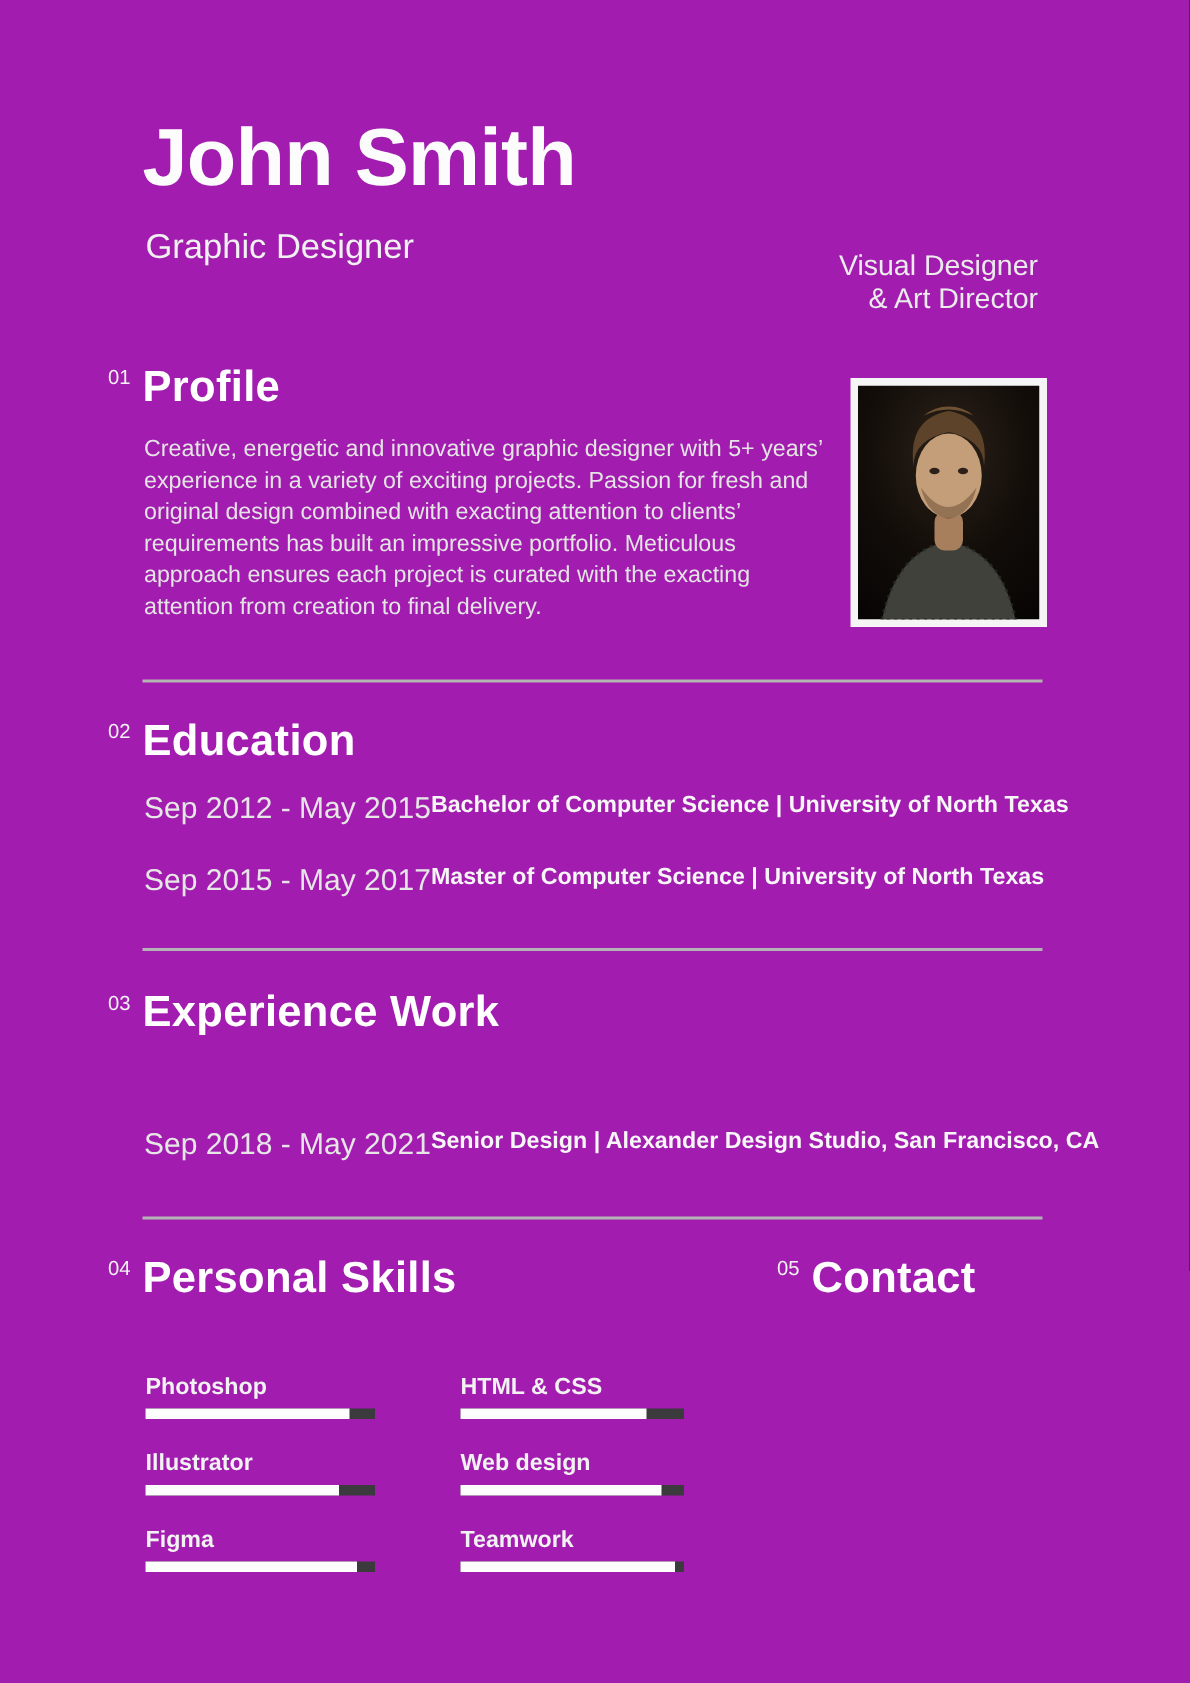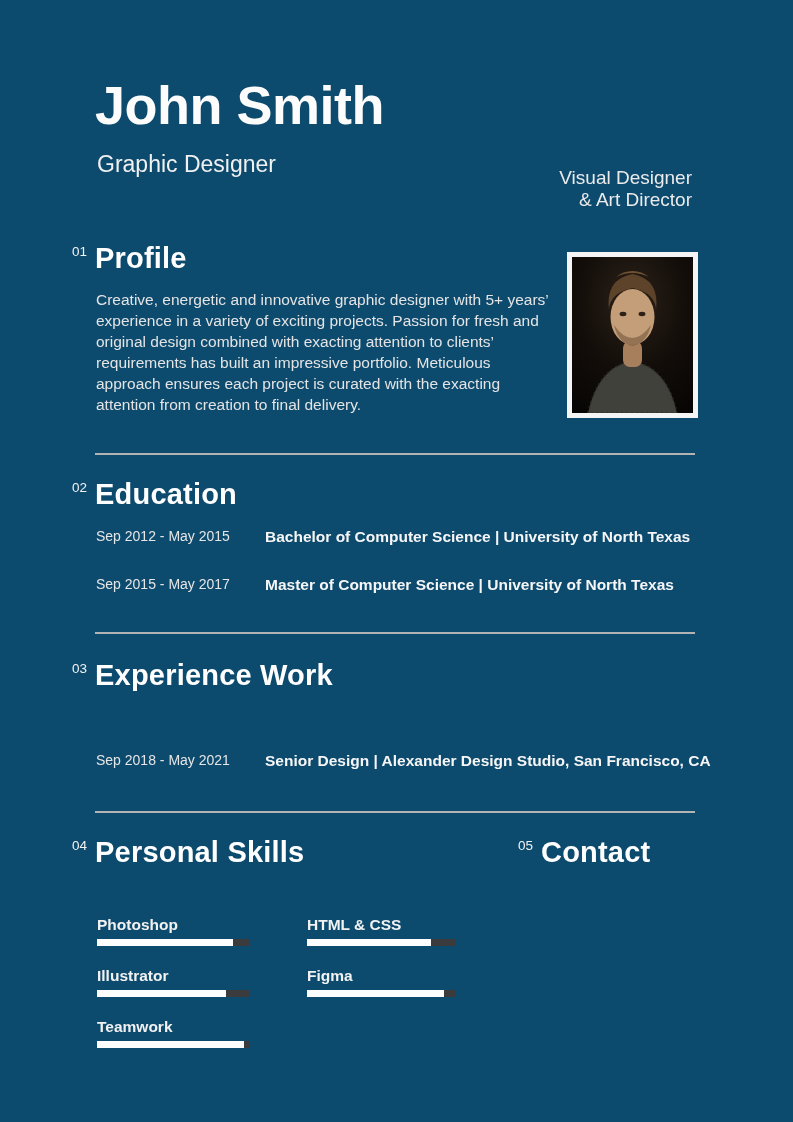--- a/index.html
+++ b/index.html
@@ -1,19 +1,19 @@
 <!DOCTYPE html>
 <html><head>
 <meta charset="utf-8">
 <style>
   * { margin:0; padding:0; box-sizing:border-box; }
   html,body { background:#1f1f20; }
   .page {
     position:relative; width:793px; height:1122px; margin:0 auto;
-    background:#0c4a6e; overflow:hidden;
+    background:#a21caf; overflow:hidden;
     font-family:"Liberation Sans", sans-serif; color:#e9e9e9;
   }
   
   .name {
     position:absolute; left:95px; top:76px;
     font-size:54px; font-weight:700; line-height:1.1;
     color:#fcfcfc; letter-spacing:-0.5px;
   }
   .job-title {
     position:absolute; left:97px; top:151px;
@@ -34,21 +34,21 @@
   }
   .photo-frame {
     position:absolute; left:567px; top:252px; width:131px; height:166px;
     background:#f5f5f5; padding:5px;
   }
   .photo-frame svg { display:block; width:100%; height:100%; }
   
   .divider { position:absolute; left:95px; width:600px; height:2px; background:#b3b3b3; }
   
   .timeline-row { position:absolute; left:96px; width:660px; display:flex; align-items:flex-start; }
-  .period { flex:0 0 169px; font-size:14px; font-weight:400; color:#e6e6e6; white-space:nowrap; }
+  .period { flex:0 0 169px; font-size:20px; font-weight:400; color:#e6e6e6; white-space:nowrap; }
   .t-desc { font-size:15.5px; font-weight:700; color:#f6f6f6; white-space:nowrap; }
   
   .skills-grid {
     position:absolute; left:97px; top:884px;
     display:grid; grid-template-columns:153px 149px; column-gap:57px; row-gap:21px;margin-top:32px;
   }
   .skill-label { font-size:15.5px; font-weight:700; color:#f2f2f2; line-height:17px; margin-bottom:6px; }
   .skill-track { width:100%; height:7px; background:#3b3b3d; }
   .skill-fill  { height:100%; background:#fdfdfd; }
   
@@ -143,20 +143,26 @@
         <div class="skill-fill" style="width: 83%;"></div>
       </div>
     </div>
     <div class="skill">
       <div class="skill-label">Illustrator</div>
       <div class="skill-track">
         <div class="skill-fill" style="width: 84%;"></div>
       </div>
     </div>
     <div class="skill">
+      <div class="skill-label">Web design</div>
+      <div class="skill-track">
+        <div class="skill-fill" style="width: 90%;"></div>
+      </div>
+    </div>
+    <div class="skill">
       <div class="skill-label">Figma</div>
       <div class="skill-track">
         <div class="skill-fill" style="width: 92%;"></div>
       </div>
     </div>
     <div class="skill">
       <div class="skill-label">Teamwork</div>
       <div class="skill-track">
         <div class="skill-fill" style="width: 96%;"></div>
       </div>

